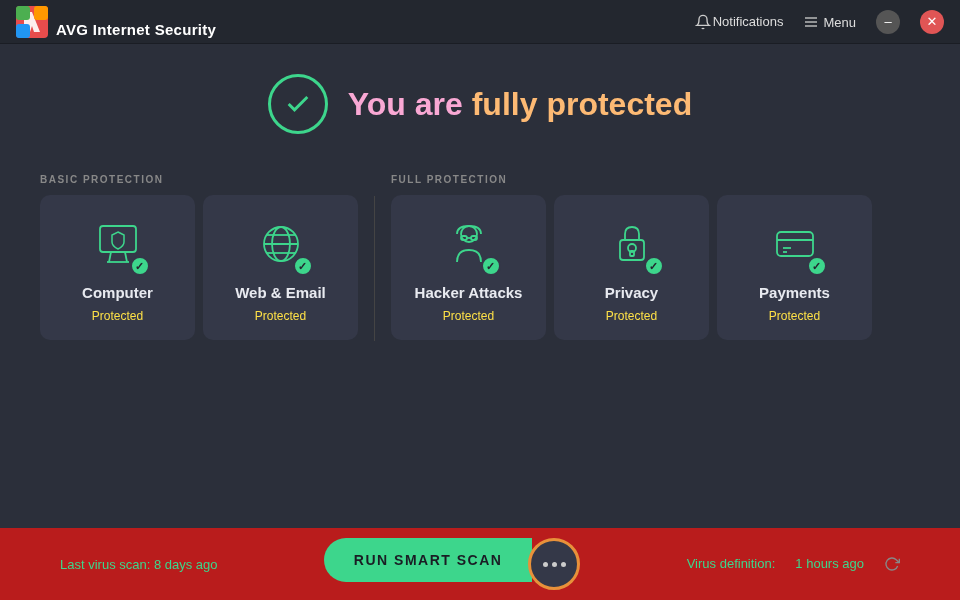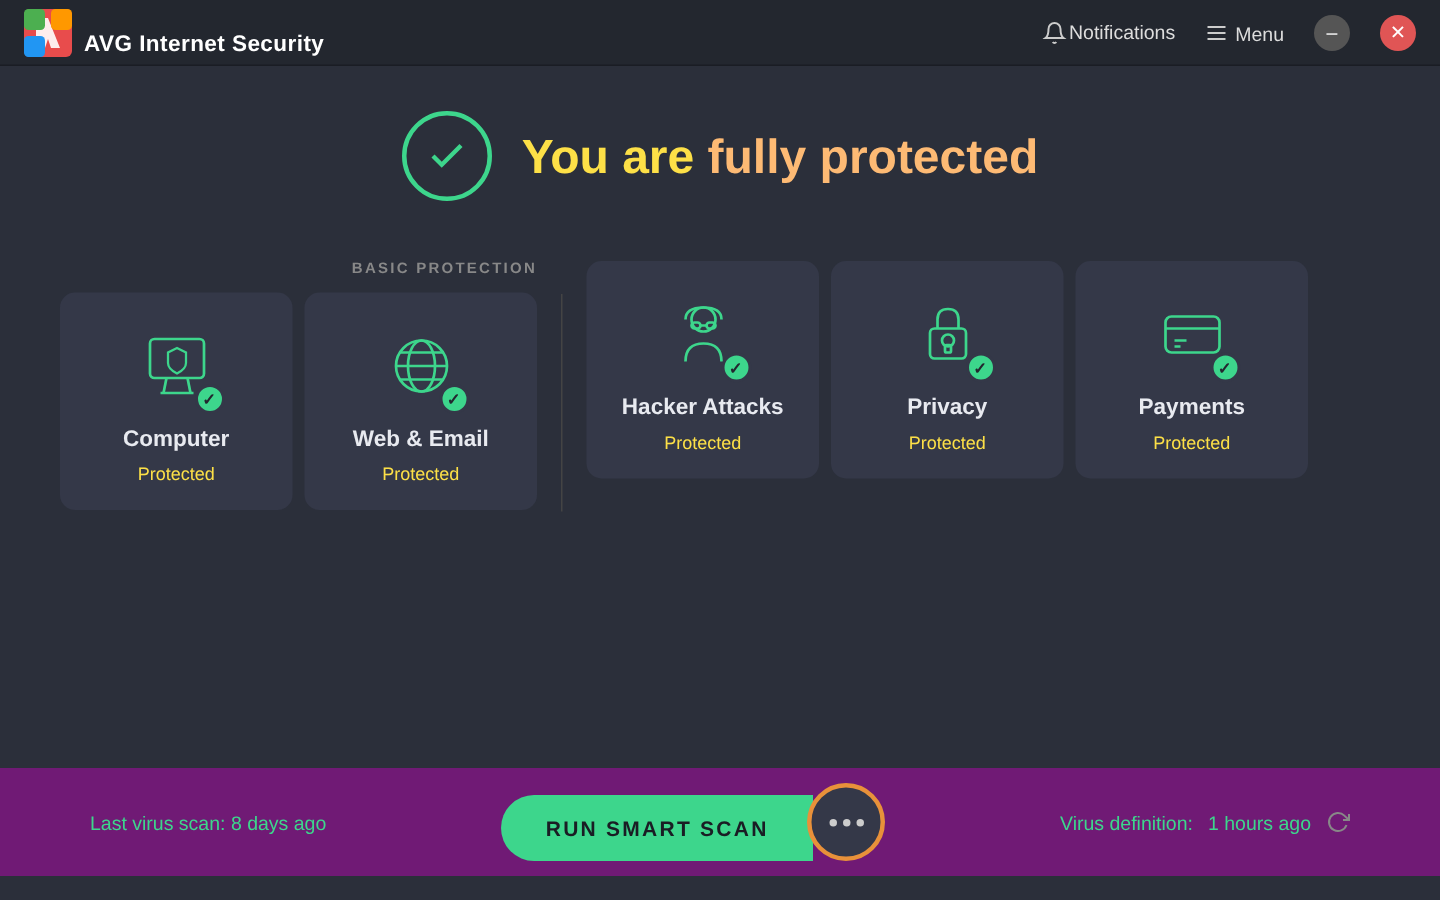--- a/index.html
+++ b/index.html
@@ -141,21 +141,20 @@
       flex-direction: column;
     }
 
     .section-label {
       font-size: 10px;
       letter-spacing: 1.5px;
       color: #888;
       font-weight: 600;
       margin-bottom: 10px;
       text-transform: uppercase;
-      text-align: right;
     }
 
     .cards-row {
       display: flex;
       gap: 8px;
     }
 
     .protection-card {
       background: #343848;
       border-radius: 10px;
@@ -208,43 +207,43 @@
 
     .card-status {
       font-size: 12px;
       color: #fde047;
       font-weight: 500;
     }
 
     
     .bottom-bar {
       position: absolute;
-      bottom: 16px;
+      bottom: 0;
       left: 0;
       right: 0;
       height: 72px;
-      background: #701a75;
+      background: #b91c1c;
       display: flex;
       align-items: center;
       justify-content: space-between;
       padding: 0 60px;
     }
 
     .last-scan {
       font-size: 13px;
       color: #888;
     }
 
     .last-scan span {
       color: #3dd68c;
     }
 
     .scan-area {
       display: flex;
-      align-items: flex-end;
+      align-items: flex-start;
       gap: 0;
     }
 
     .run-scan-btn {
       background: #3dd68c;
       color: #1a1d24;
       border: none;
       border-radius: 28px 0 0 28px;
       padding: 14px 30px;
       font-size: 14px;
@@ -278,22 +277,22 @@
       width: 5px;
       height: 5px;
       background: #ccc;
       border-radius: 50%;
     }
 
     .virus-def {
       font-size: 13px;
       color: #888;
       display: flex;
-      align-items: center;
-      gap: 10px;
+      align-items: flex-start;
+      gap: 20px;
     }
 
     .virus-def span {
       color: #3dd68c;
     }
 
     .refresh-icon {
       color: #888;
       font-size: 14px;
       cursor: pointer;
@@ -345,21 +344,21 @@
 
 <div class="main-content">
 
   <div class="status-section">
     <div class="status-icon-circle">
       <svg width="28" height="28" viewBox="0 0 24 24" fill="none" stroke="#3dd68c" stroke-width="2.5">
         <polyline points="20 6 9 17 4 12"></polyline>
       </svg>
     </div>
     <div class="status-text">
-      <span style="color: #fde047;">You are </span><span style="color: #fdba74;">fully protected</span>
+      <span style="color: #f9a8d4;">You are </span><span style="color: #fdba74;">fully protected</span>
     </div>
   </div>
 
   <div class="protection-sections">
 
     <div class="section-group">
       <div class="section-label">BASIC PROTECTION</div>
       <div class="cards-row">
 
         <div class="protection-card">
@@ -392,20 +391,21 @@
           <div class="card-name">Web &amp; Email</div>
           <div class="card-status">Protected</div>
         </div>
 
       </div>
     </div>
 
     <div class="section-divider"></div>
 
     <div class="section-group">
+      <div class="section-label">FULL PROTECTION</div>
       <div class="cards-row">
 
         <div class="protection-card">
           <div class="card-icon">
             <svg width="52" height="52" viewBox="0 0 52 52" fill="none" stroke="#3dd68c" stroke-width="1.8">
 
               <circle cx="26" cy="16" r="8"></circle>
 
               <path d="M14 16 Q14 8 26 8 Q38 8 38 16" stroke="#3dd68c" stroke-width="1.8" fill="none"></path>
 

